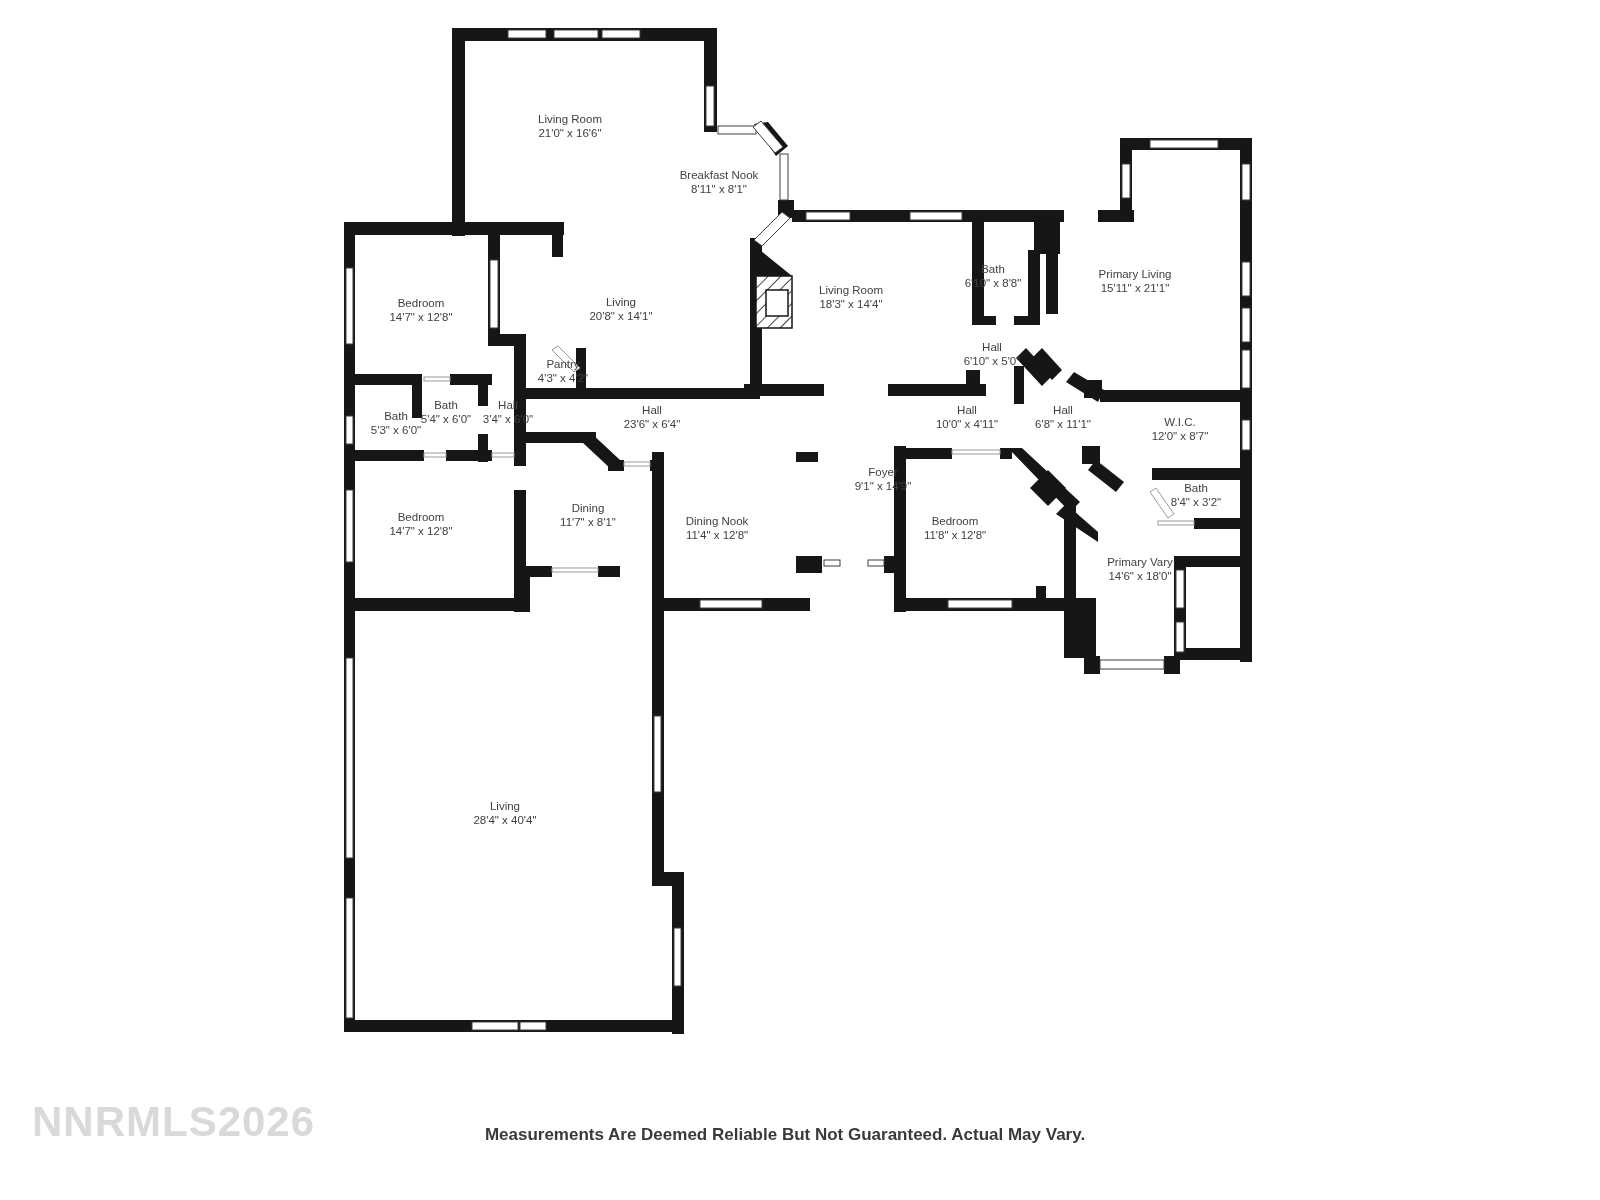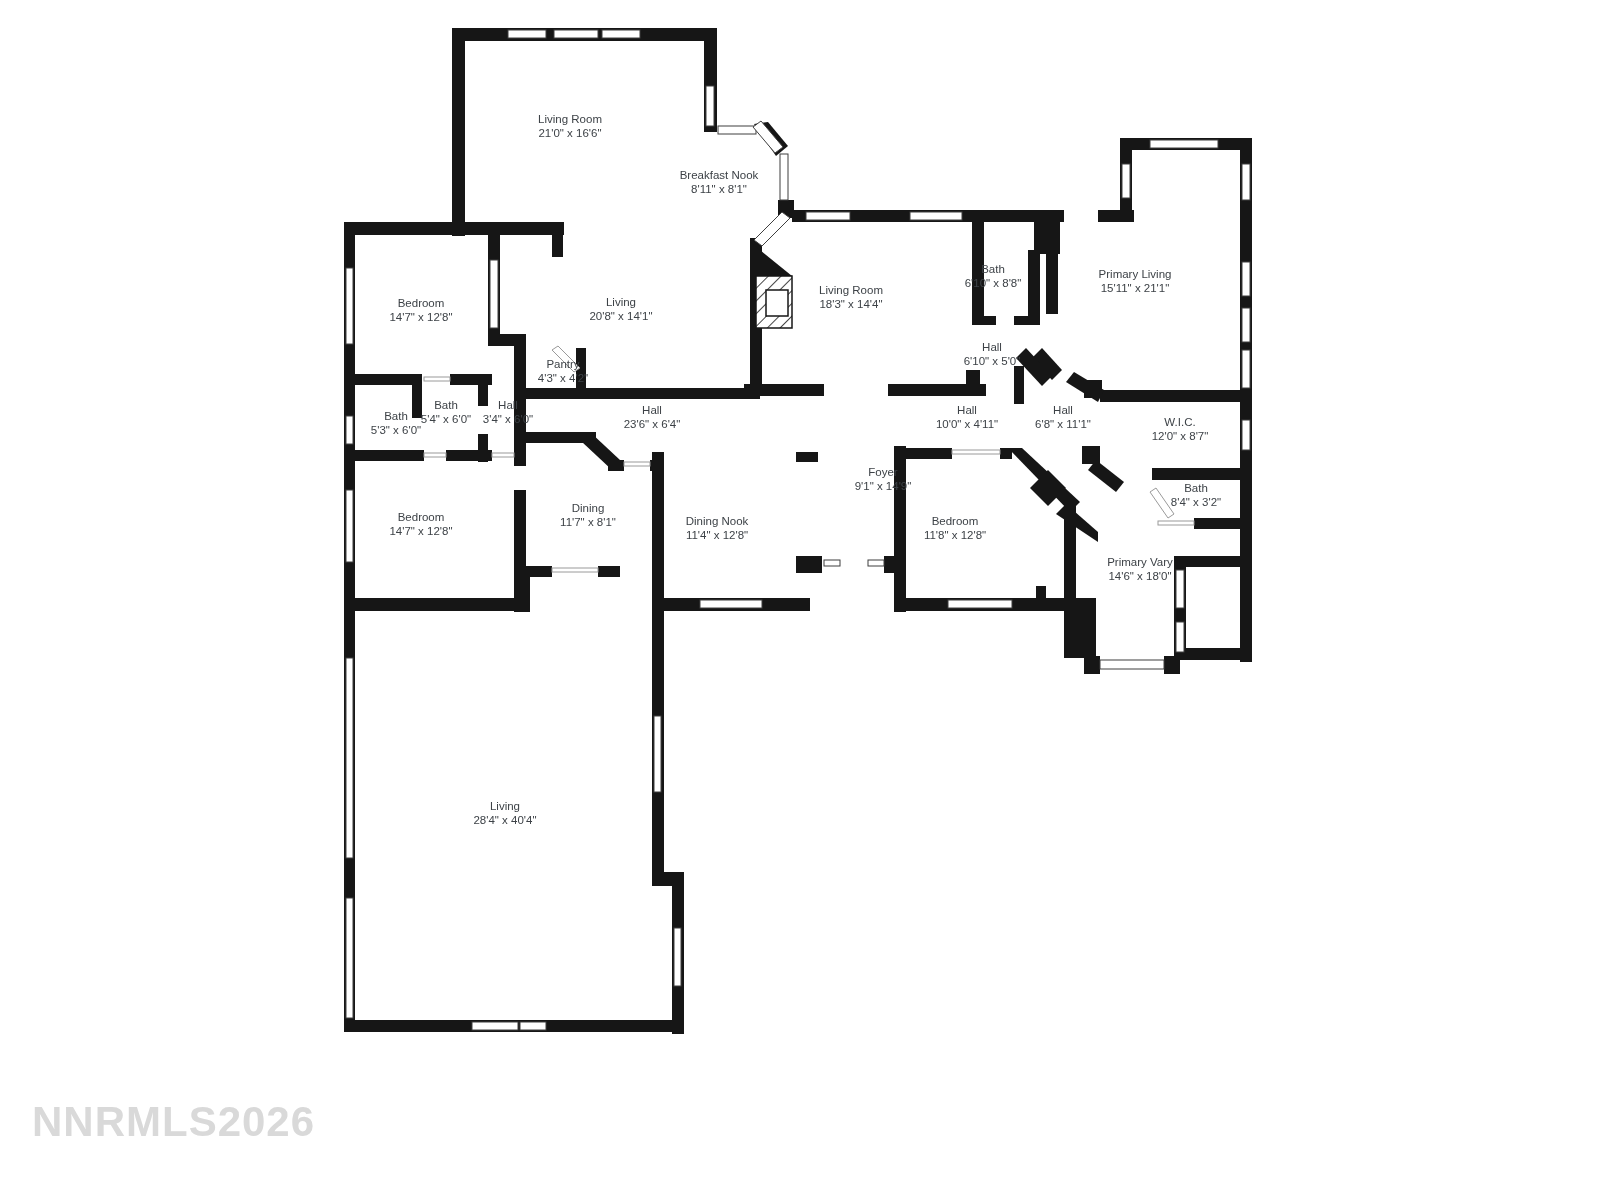--- a/index.html
+++ b/index.html
@@ -280,14 +280,15 @@
 <div class="label" style="left:1140px;top:555px">
   <span class="rn">Primary Vary</span>
   <span class="rd">14'6" x 18'0"</span>
 </div>
 <div class="label" style="left:505px;top:799px">
   <span class="rn">Living</span>
   <span class="rd">28'4" x 40'4"</span>
 </div>
 
 <div id="watermark">NNRMLS2026</div>
+<div id="disclaimer">Measurements Are Deemed Reliable But Not Guaranteed. Actual May Vary.</div>
 
 </div>
 
 </body></html>

